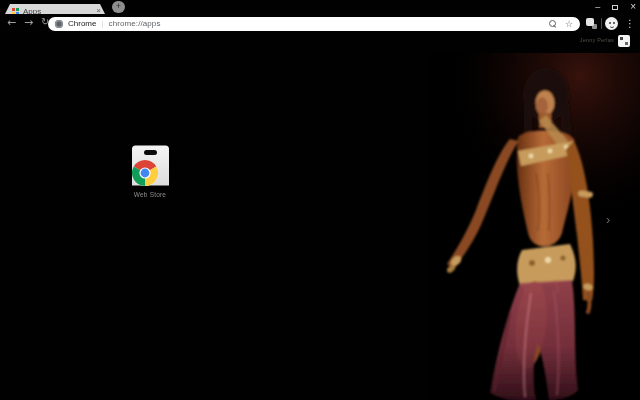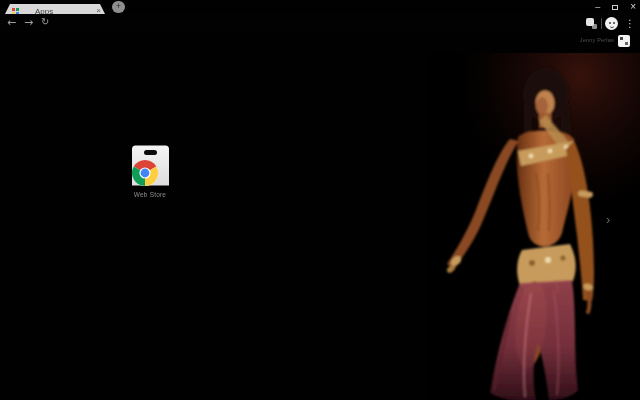--- a/index.html
+++ b/index.html
@@ -5,21 +5,21 @@
   * { margin:0; padding:0; box-sizing:border-box; }
   html,body { width:640px; height:400px; background:#000; overflow:hidden;
               font-family:"Liberation Sans", sans-serif; }
   #screen { position:relative; width:640px; height:400px; background:#000;
             box-shadow: inset 0 0 0 1px #222; }
 
   
   .titlebar { position:absolute; left:0; top:0; width:640px; height:14px; background:#010101; }
   .tab { position:absolute; left:3px; top:4px; width:104px; height:14px; background:#d8d8d8;
          clip-path:polygon(7px 0, 97px 0, 104px 14px, 0 14px);
-         display:flex; align-items:center; padding:0 6px 0 9px;gap:12px; }
+         display:flex; align-items:center; padding:0 6px 0 9px; }
   .tab-favicon { width:7px; height:7px; display:grid; grid-template-columns:3px 3px; grid-template-rows:3px 3px; gap:1px; margin-right:4px; flex:none; }
   .tab-favicon i { display:block; }
   .tab-title { font-size:8px; color:#3c3c3c; flex:1; overflow:hidden; white-space:nowrap; }
   .tab-close { font-size:8px; color:#5a5a5a; line-height:14px; margin-left:3px; }
   .newtab-btn { position:absolute; left:112px; top:1px; width:13px; height:12px; border-radius:7px;
                 background:#8f8f8f; color:#2c2c2c; font-size:9px; line-height:11px; text-align:center; }
   .win-controls { position:absolute; right:4px; top:0; height:14px; display:flex; align-items:center; gap:12px; }
   .win-min { color:#d6d6d6; font-size:9px; line-height:10px; }
   .win-max { width:6px; height:5px; border:1px solid #cfcfcf; position:relative; }
   .win-close { color:#d6d6d6; font-size:10px; line-height:12px; }
@@ -92,20 +92,29 @@
       <span class="win-max"></span>
       <span class="win-close">×</span>
     </div>
   </div>
 
   <div class="toolbar">
     <span class="nav-ic" style="left:7px">←</span>
     <span class="nav-ic" style="left:24px">→</span>
     <span class="nav-ic" style="left:41px; font-size:10px">↻</span>
 
+    <div class="omnibox">
+      <span class="site-icon"></span>
+      <span class="site-label">Chrome</span>
+      <span class="url-sep">|</span>
+      <span class="url-text">chrome://apps</span>
+      <span class="ob-spacer"></span>
+      <span class="search-icon"></span>
+      <span class="star-icon">☆</span>
+    </div>
 
     <span class="ext-icon">
         <i class="b2"></i>
         <i class="b1"></i>
       </span>
     <span class="tb-sep"></span>
     <span class="avatar">
         <i class="e1"></i>
         <i class="e2"></i>
         <i class="m"></i>

